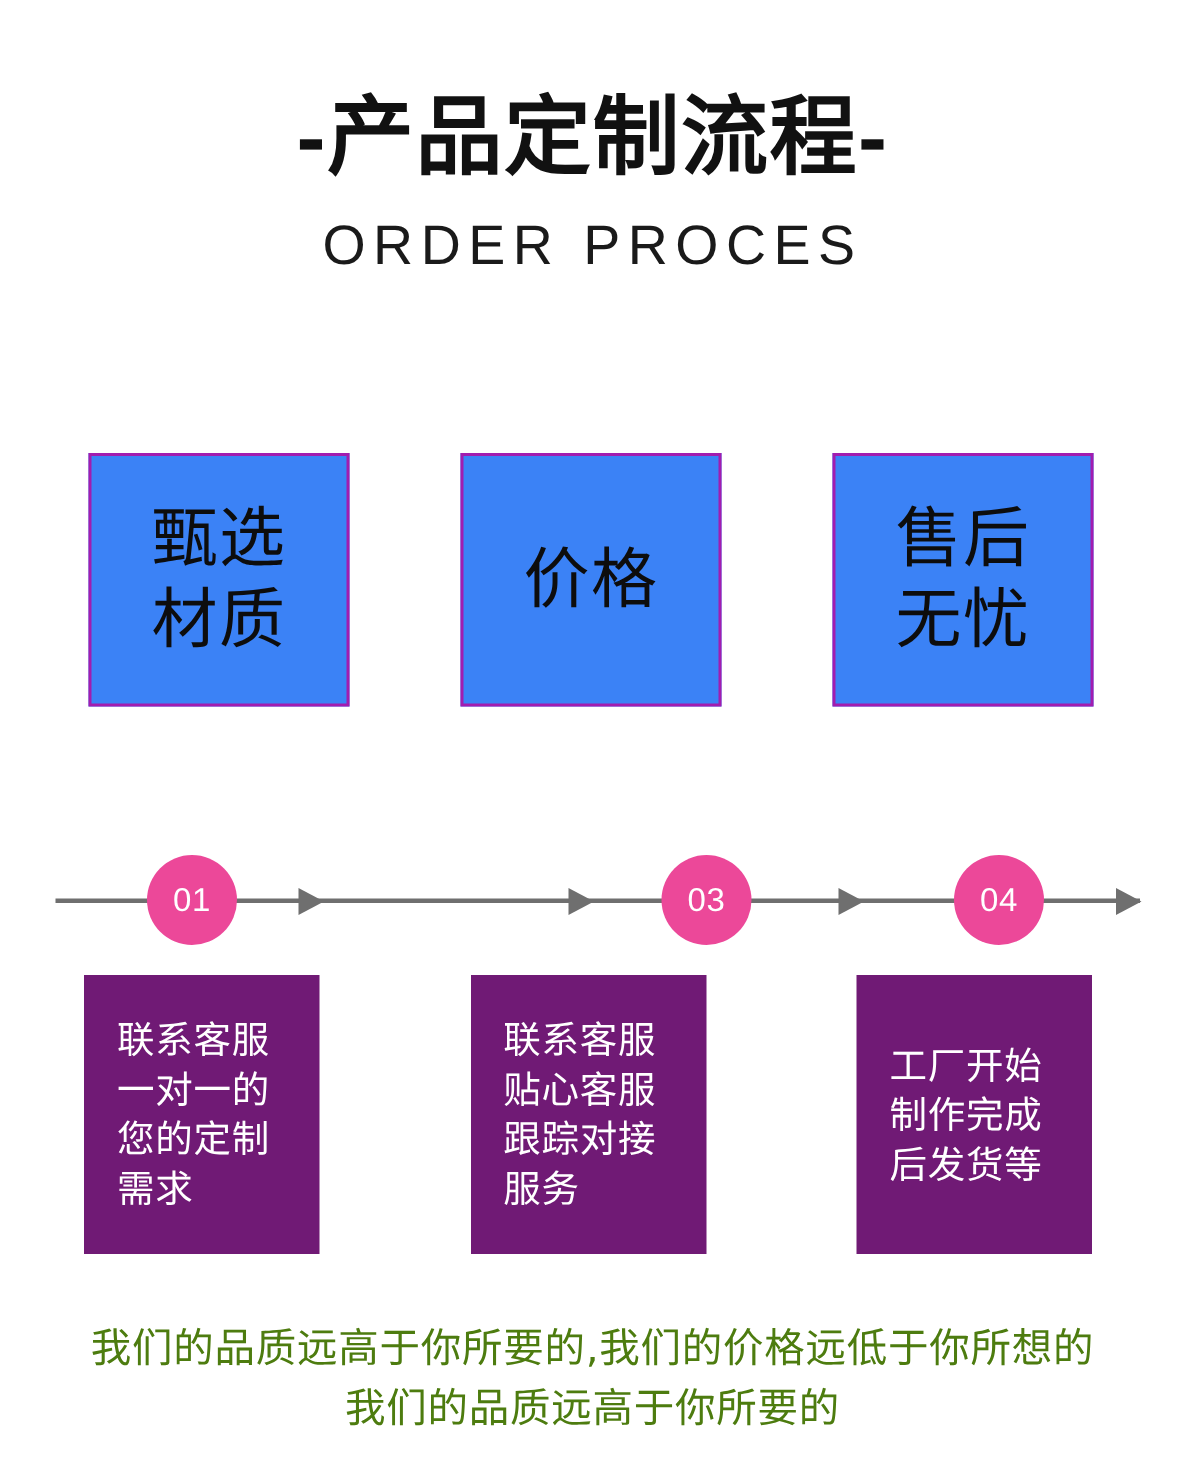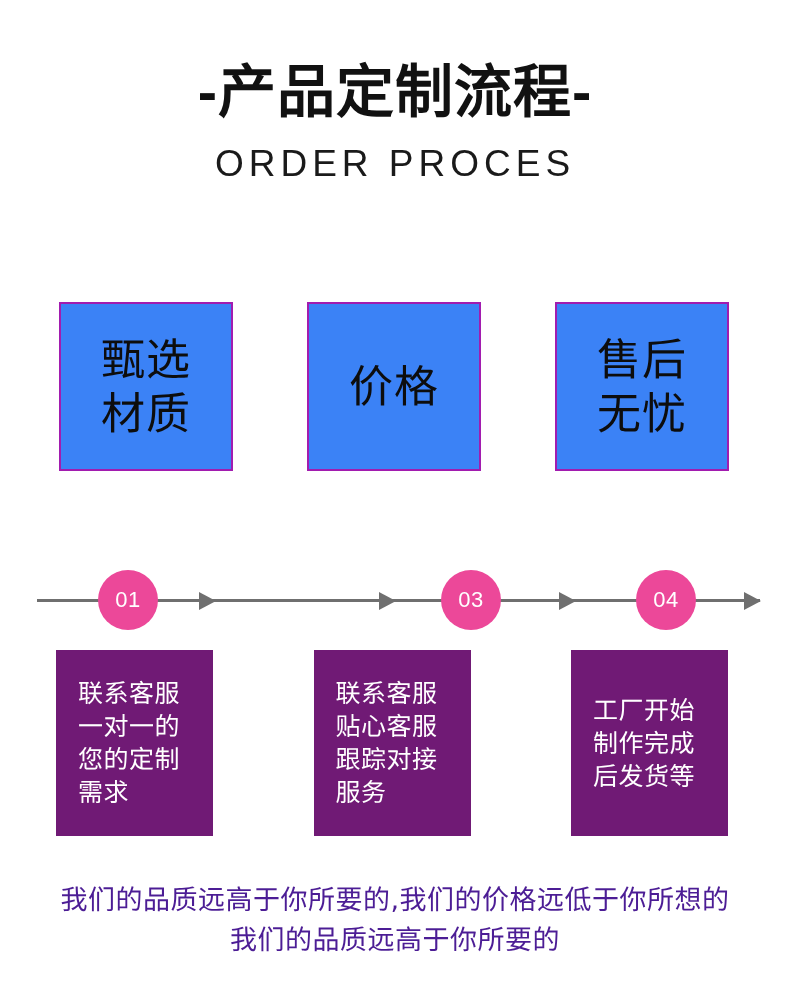--- a/index.html
+++ b/index.html
@@ -164,21 +164,21 @@
     position: absolute;
     top: 880px;
     left: 0;
     width: 790px;
     text-align: center;
   }
 
   .footer-line {
     font-size: 27px;
     line-height: 40px;
-    color: #4c1d95;
+    color: #4d7c0f;
     font-weight: 400;
     letter-spacing: 0.5px;
     font-family: "DejaVu Sans", "Liberation Sans", sans-serif;
     white-space: nowrap;
   }
 </style>
 </head>
 <body>
 
 <div class="page">

